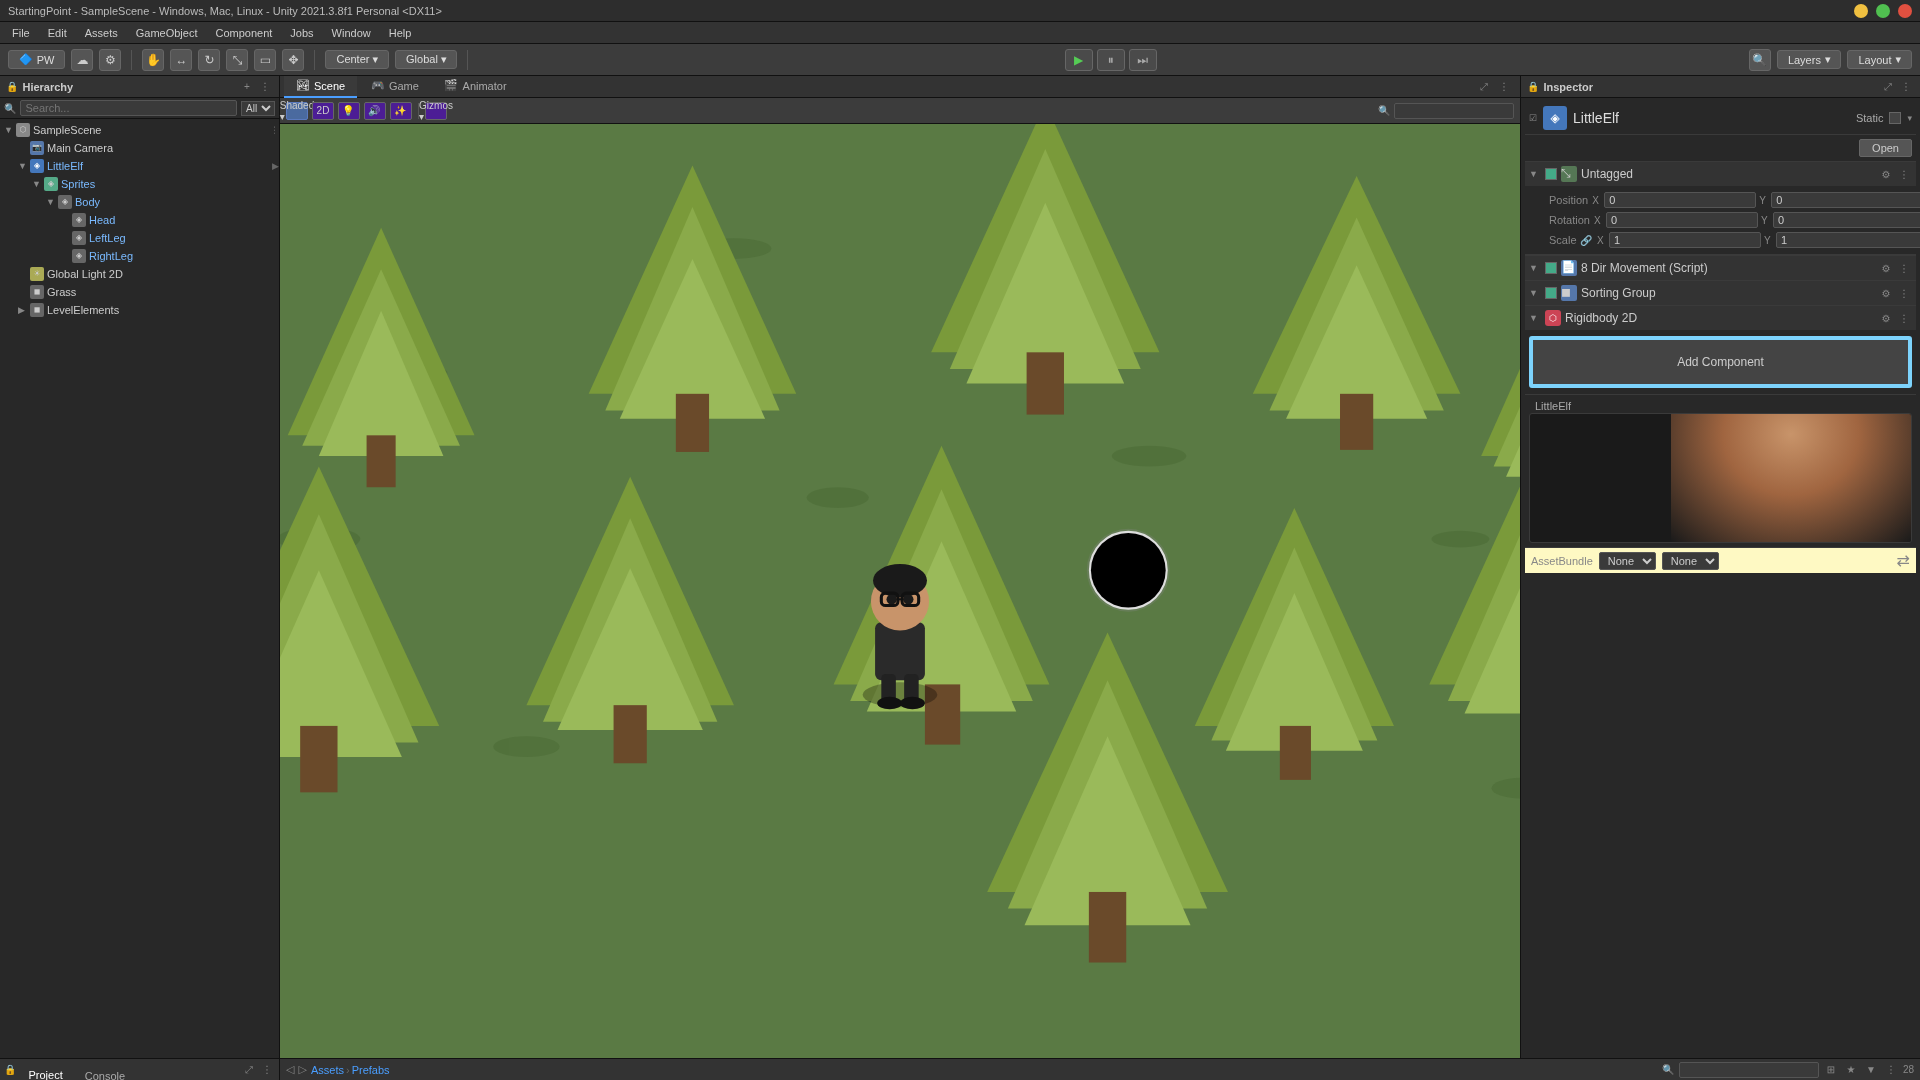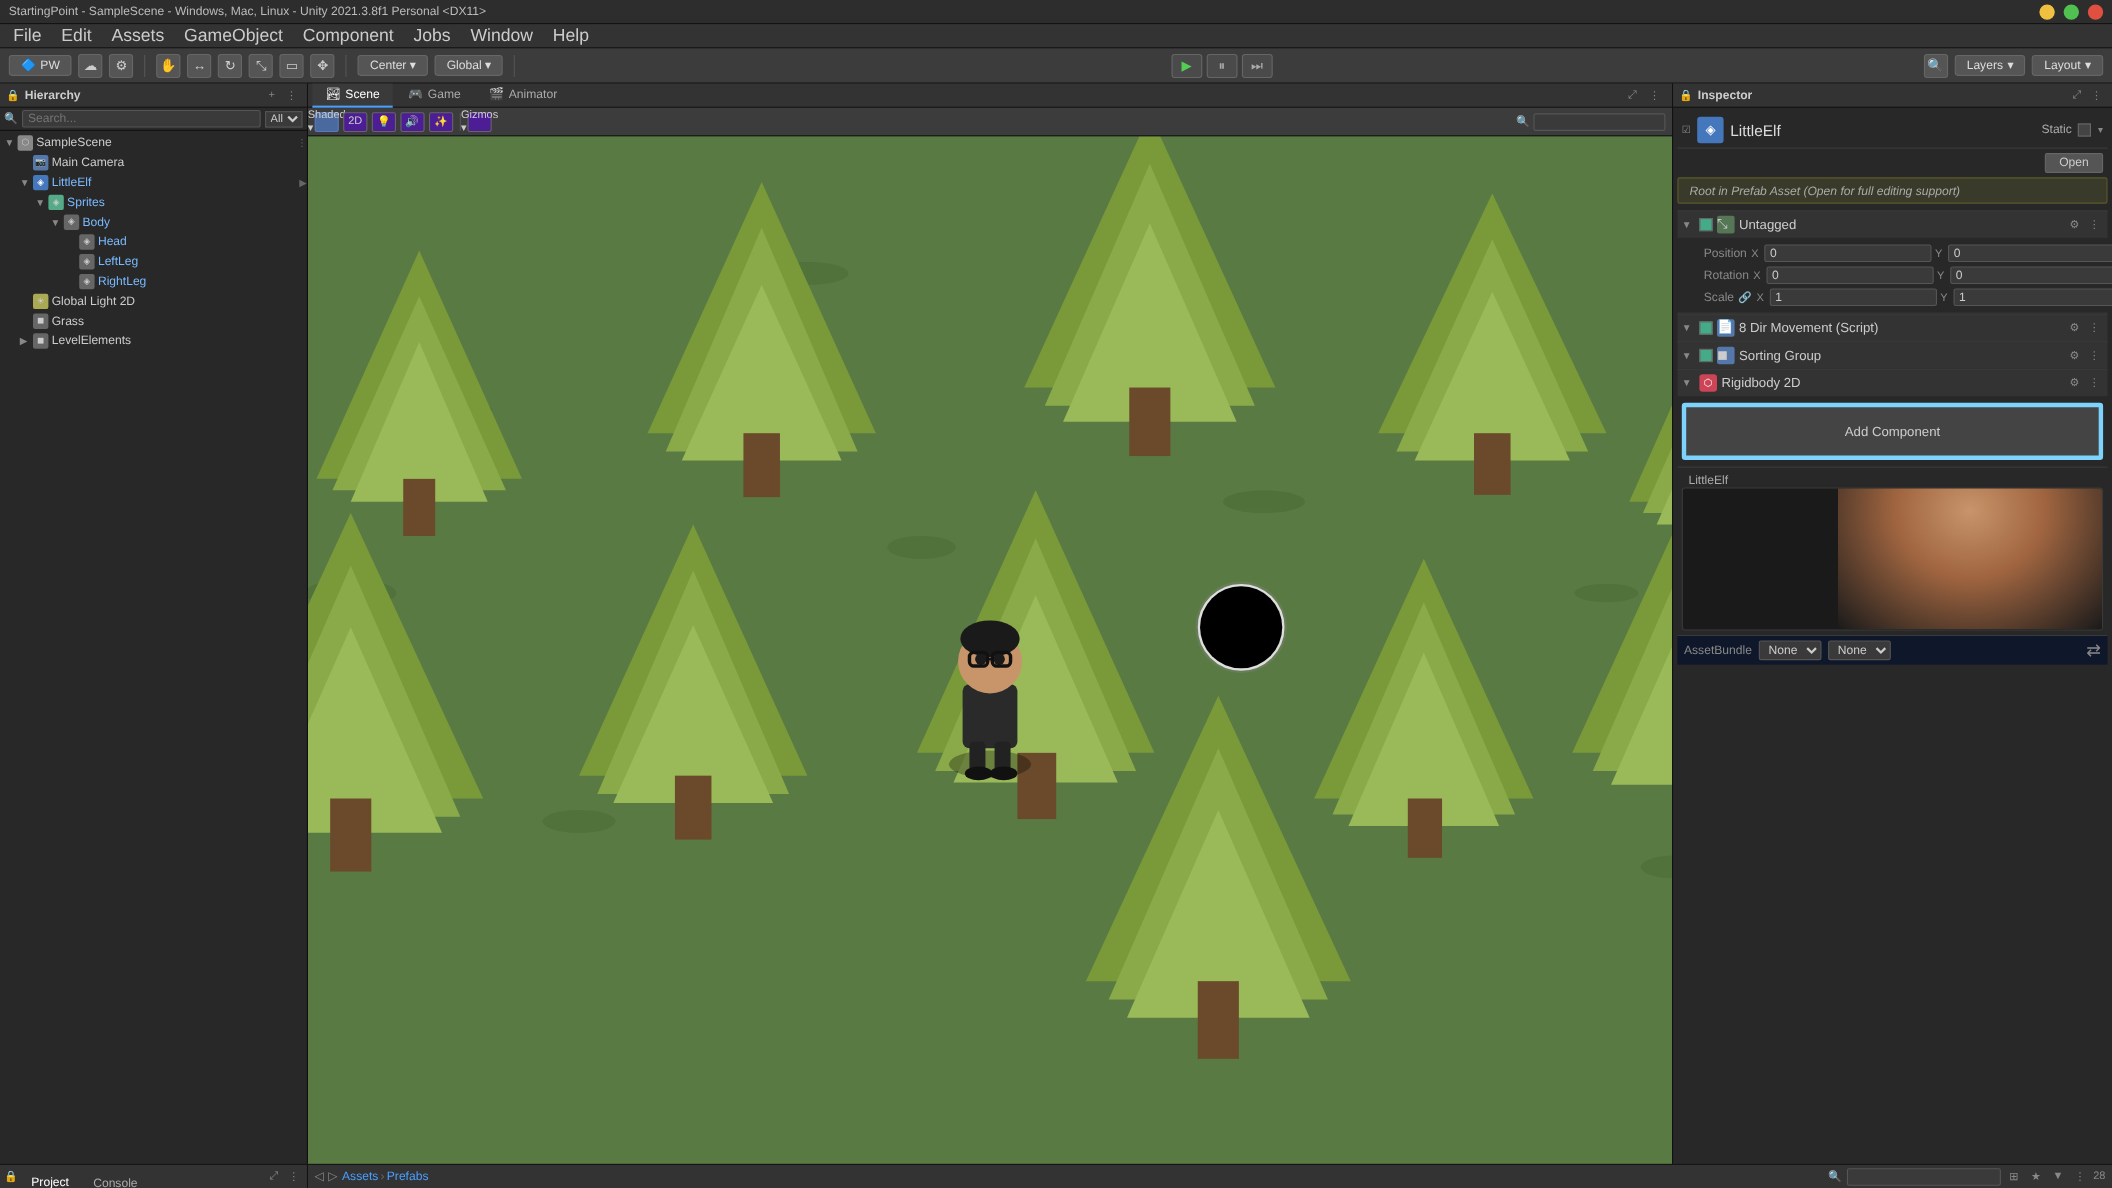--- a/index.html
+++ b/index.html
@@ -15,21 +15,21 @@
     #titlebar .ctrl-btn { width: 14px; height: 14px; border-radius: 50%; border: none; cursor: pointer; }
     .ctrl-min { background: #f0c040; }
     .ctrl-max { background: #50c050; }
     .ctrl-close { background: #e05040; }
 
     
     #menubar {
       width: 100%; height: 22px; background: #333; display: flex; align-items: center;
       padding: 0 4px; gap: 2px; border-bottom: 1px solid #111;
     }
-    .menu-item { padding: 2px 8px; font-size: 16px; color: #ccc; cursor: pointer; border-radius: 2px; }
+    .menu-item { padding: 2px 8px; font-size: 11px; color: #ccc; cursor: pointer; border-radius: 2px; }
 
     
     #toolbar {
       width: 100%; height: 32px; background: #3c3c3c; display: flex; align-items: center;
       padding: 0 8px; gap: 6px; border-bottom: 1px solid #111;
     }
     .toolbar-btn {
       padding: 2px 10px; background: #555; border: 1px solid #666; color: #ddd;
       font-size: 11px; cursor: pointer; border-radius: 3px; display: flex; align-items: center; gap: 4px;
     }
@@ -183,21 +183,21 @@
       position: absolute; right: 0; bottom: 0; width: 240px; height: 180px;
       background: linear-gradient(135deg, #1a1a1a, #2a2a2a);
       border-top-left-radius: 4px; overflow: hidden;
     }
     .webcam-face {
       width: 100%; height: 100%;
       background: radial-gradient(ellipse at 50% 40%, #c8946a 0%, #a06540 40%, #1a1a1a 100%);
     }
     .asset-bundle-row {
       display: flex; align-items: center; padding: 3px 6px; gap: 6px;
-      background: #0f172a; border-top: 1px solid #3a3a3a;
+      background: #fef9c3; border-top: 1px solid #3a3a3a;
     }
     .ab-label { font-size: 11px; color: #888; }
     .ab-dropdown { background: #3a3a3a; border: 1px solid #555; color: #ccc;
       font-size: 11px; padding: 1px 4px; border-radius: 2px; }
 
     
     ::-webkit-scrollbar { width: 6px; height: 6px; }
     ::-webkit-scrollbar-track { background: #2a2a2a; }
     ::-webkit-scrollbar-thumb { background: #555; border-radius: 3px; }
 
@@ -562,23 +562,20 @@
         <span class="obj-name">LittleElf</span>
         <span class="static-label">Static</span>
         <div class="static-cb"></div>
         <span style="font-size:9px;color:#888;">▾</span>
       </div>
 
       <div style="display:flex;justify-content:flex-end;padding:4px 4px;">
         <button class="insp-open-btn">Open</button>
       </div>
 
-      <div style="background:#3a3a2a;border:1px solid #5a5a2a;padding:4px 6px;border-radius:2px;margin-bottom:6px;">
-        <span class="insp-msg">Root in Prefab Asset (Open for full editing support)</span>
-      </div>
 
 
       <div class="component-header">
         <span class="comp-arrow">▼</span>
         <span class="comp-check" style="background:#4a8;"></span>
         <div class="comp-icon" style="background:#575;">⤡</div>
         <span class="comp-name">Untagged</span>
         <div class="comp-btns">
           <button class="comp-btn">⚙</button>
           <button class="comp-btn">⋮</button>

